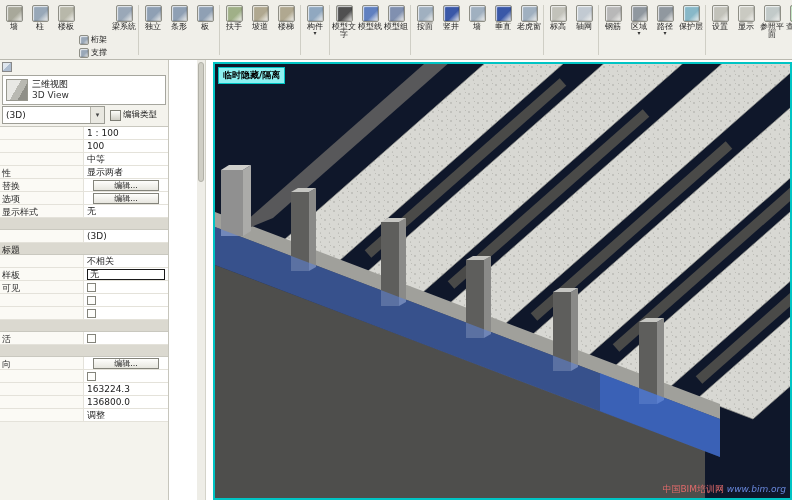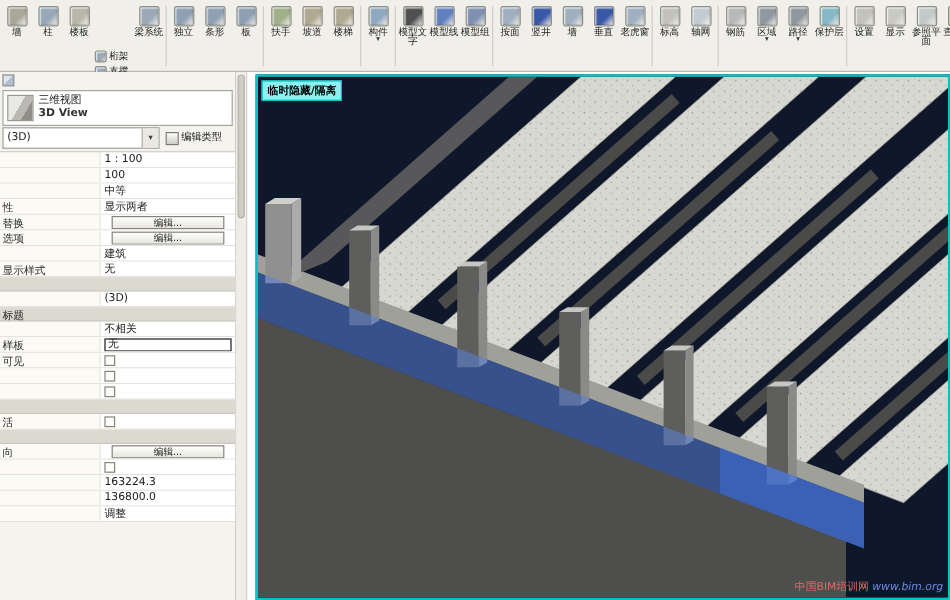--- a/index.html
+++ b/index.html
@@ -8,32 +8,32 @@
   .app { position:relative; width:792px; height:500px; background:#fff; }
 
   
   .ribbon { position:absolute; top:0; left:0; right:0; height:60px; background:#f0efe9; border-bottom:1px solid #b9b8af; }
   .rb-items { display:flex; align-items:stretch; height:100%; padding:2px 1px 1px 1px; }
   .rb-btn { width:26px; display:flex; flex-direction:column; align-items:center; padding-top:3px; text-align:center; line-height:1.05; font-size:8px; color:#222; cursor:default; }
   .rb-icon { width:17px; height:17px; border:1px solid #8f8f86; border-radius:2px; margin-bottom:1px; box-shadow:inset 1px 1px 1px rgba(255,255,255,.75), inset -1px -1px 1px rgba(0,0,0,.15); flex:none; }
   .rb-label { width:26px; word-break:break-all; }
   .rb-arrow { font-size:6px; color:#333; line-height:4px; }
   .rb-divider { width:1px; background:#cfcec5; margin:3px 1px; flex:none; }
-  .rb-stack { display:flex; flex-direction:column; justify-content:flex-start; gap:2px; padding-top:4px; width:32px;margin-top:35px; }
+  .rb-stack { display:flex; flex-direction:column; justify-content:flex-end; gap:2px; padding-top:4px; width:32px;margin-top:35px; }
   .rb-small { display:flex; align-items:center; gap:2px; font-size:8px; white-space:nowrap; }
   .rb-small .rb-icon { width:10px; height:10px; margin:0; }
 
   
-  .props { position:absolute; top:60px; left:0; width:197px; bottom:0; background:#f4f3ed; border-right:1px solid #c6c5bc; }
+  .props { position:absolute; top:60px; left:0; width:169px; bottom:0; background:#f4f3ed; border-right:1px solid #c6c5bc; }
   .props-header { height:14px; display:flex; align-items:center; padding:1px 2px; }
   .ph-icon { width:10px; height:10px; border:1px solid #888; background:linear-gradient(135deg,#dfe6ee 50%,#aebdd0 50%); }
   .type-selector { margin:1px 2px; height:30px; background:#fff; border:1px solid #a6a69e; display:flex; align-items:center; gap:4px; padding:2px 3px; }
   .ts-icon { width:22px; height:22px; flex:none; border:1px solid #98988f; background:linear-gradient(120deg,#e8e8e4 45%,#b9b9b2 45% 70%,#8f8f88 70%); }
   .ts-text { line-height:1.25; }
-  .ts-sub { color:#333;font-weight:bold; }
+  .ts-sub { color:#333; }
   .combo-row { display:flex; margin:1px 2px 2px 2px; height:18px; gap:3px; }
   .combo { flex:1; background:#fff; border:1px solid #9d9d95; display:flex; align-items:center; padding-left:3px; }
   .combo-arrow { margin-left:auto; width:14px; align-self:stretch; background:#e9e8e1; border-left:1px solid #b4b3aa; display:flex; align-items:center; justify-content:center; font-size:7px; color:#444; }
   .edit-type { width:58px; display:flex; align-items:center; gap:2px; padding:0 2px; font-size:8.5px; cursor:default; }
   .et-icon { width:11px; height:11px; border:1px solid #7d7d74; background:linear-gradient(#fdfdfa,#cfcec5); flex:none; }
   .grid { background:#fff; border-top:1px solid #c9c8bf; }
   .prow { display:flex; height:13px; border-bottom:1px solid #e4e2da; align-items:stretch; overflow:hidden; }
   .plabel { width:84px; flex:none; border-right:1px solid #e4e2da; padding:1px 2px; white-space:nowrap; overflow:hidden; color:#2d2d2d; background:#fbfaf5; }
   .pvalue { flex:1; padding:1px 3px; display:flex; align-items:center; white-space:nowrap; overflow:hidden; background:#fff; }
   .prow.section { background:#dbd9d0; height:12px; border-bottom:1px solid #c9c8bf; }
@@ -241,24 +241,20 @@
           <div class="plabel">替换</div>
           <div class="pvalue">
             <div class="pbtn">编辑...</div>
           </div>
         </div>
         <div class="prow button">
           <div class="plabel">选项</div>
           <div class="pvalue">
             <div class="pbtn">编辑...</div>
           </div>
-        </div>
-        <div class="prow value">
-          <div class="plabel"></div>
-          <div class="pvalue">建筑</div>
         </div>
         <div class="prow value">
           <div class="plabel">显示样式</div>
           <div class="pvalue">无</div>
         </div>
         <div class="prow section">
           <div class="plabel section-label"></div>
         </div>
         <div class="prow value">
           <div class="plabel"></div>

